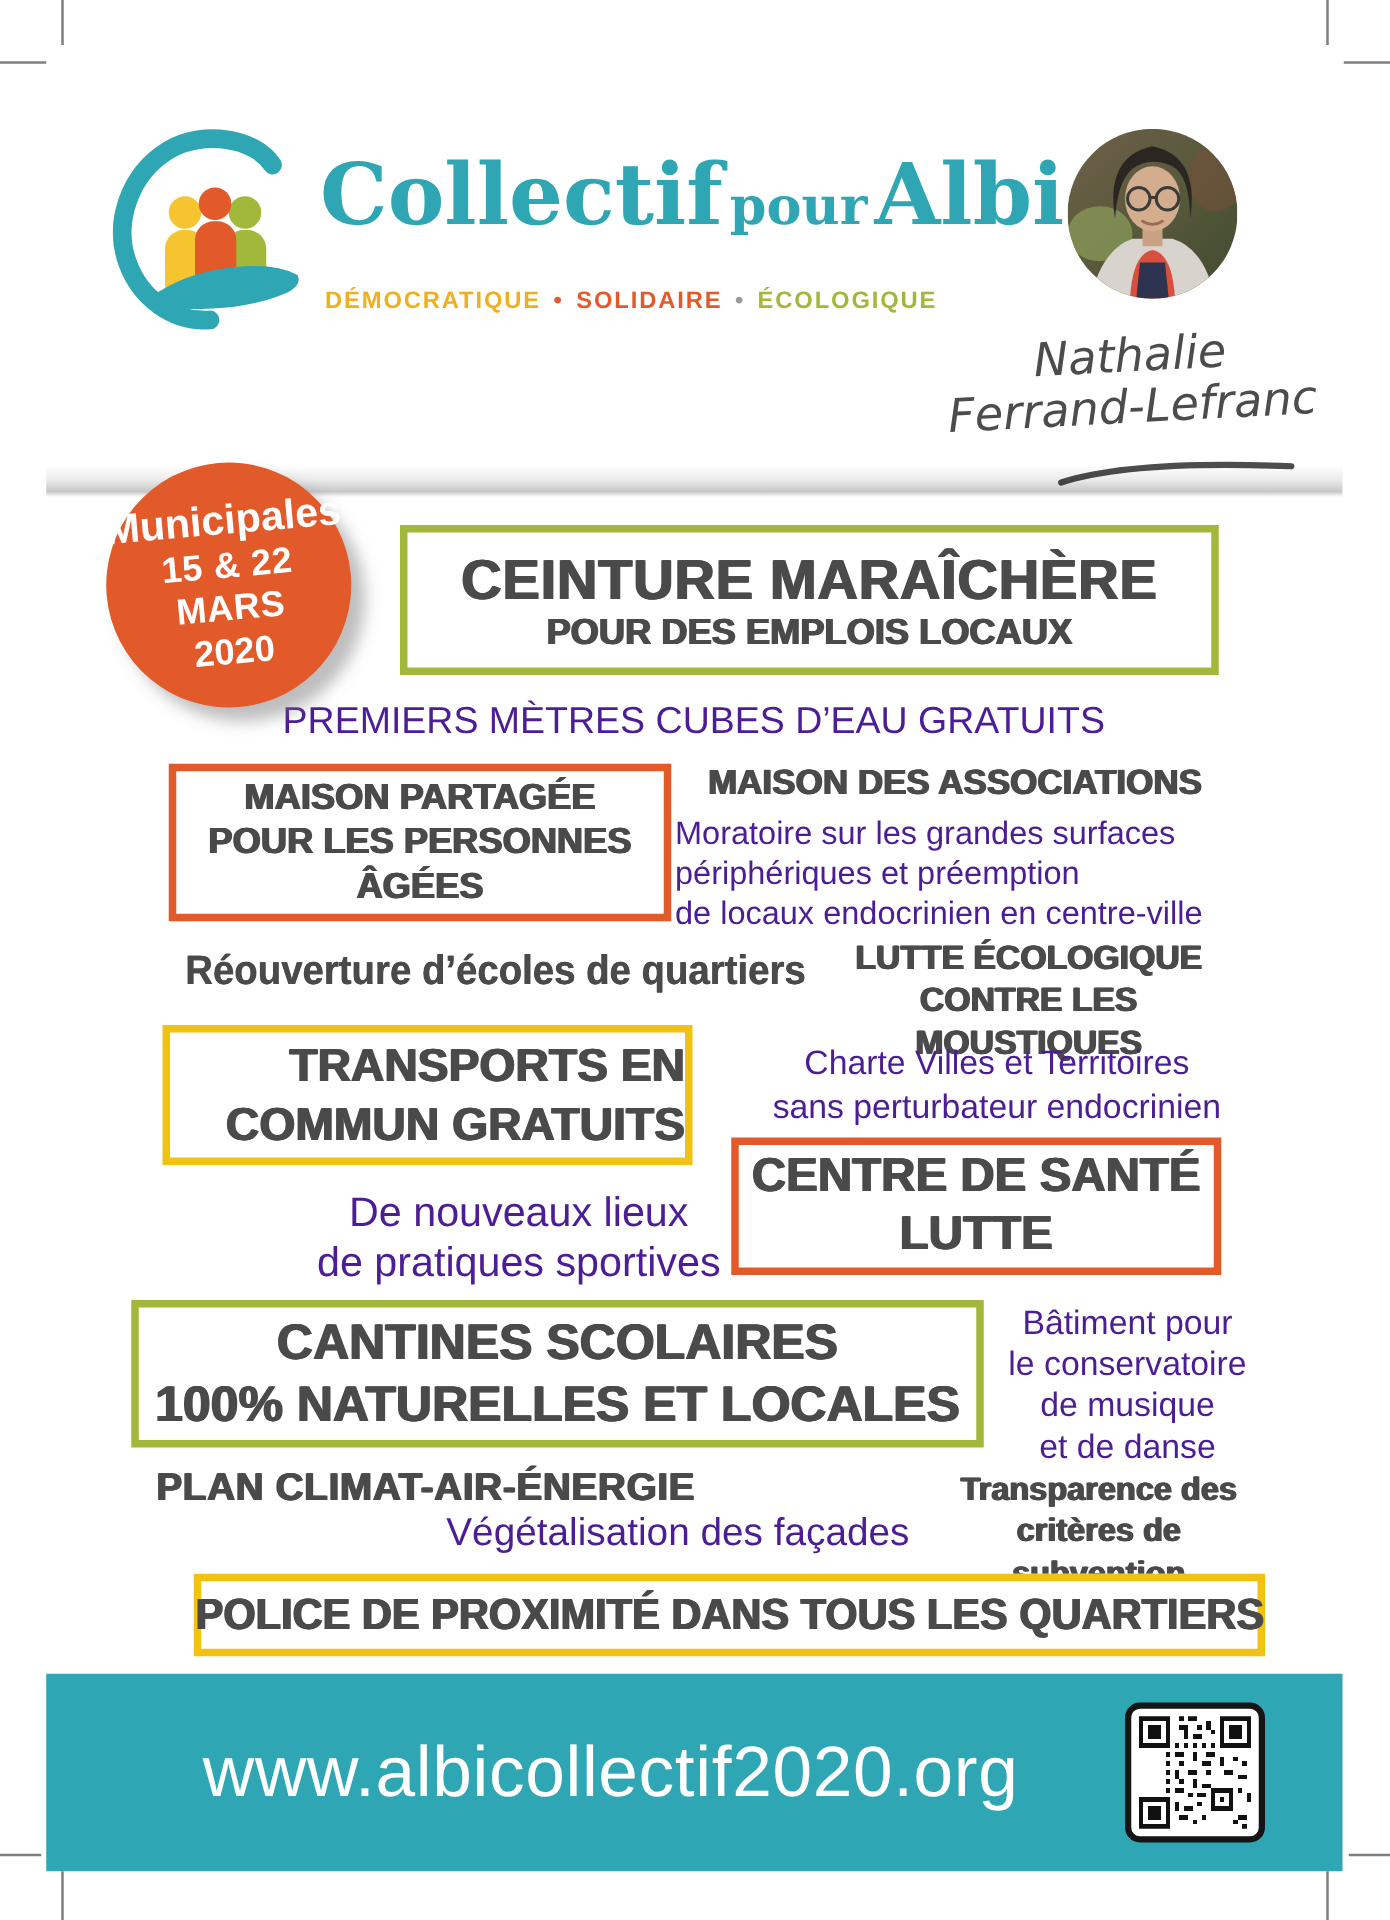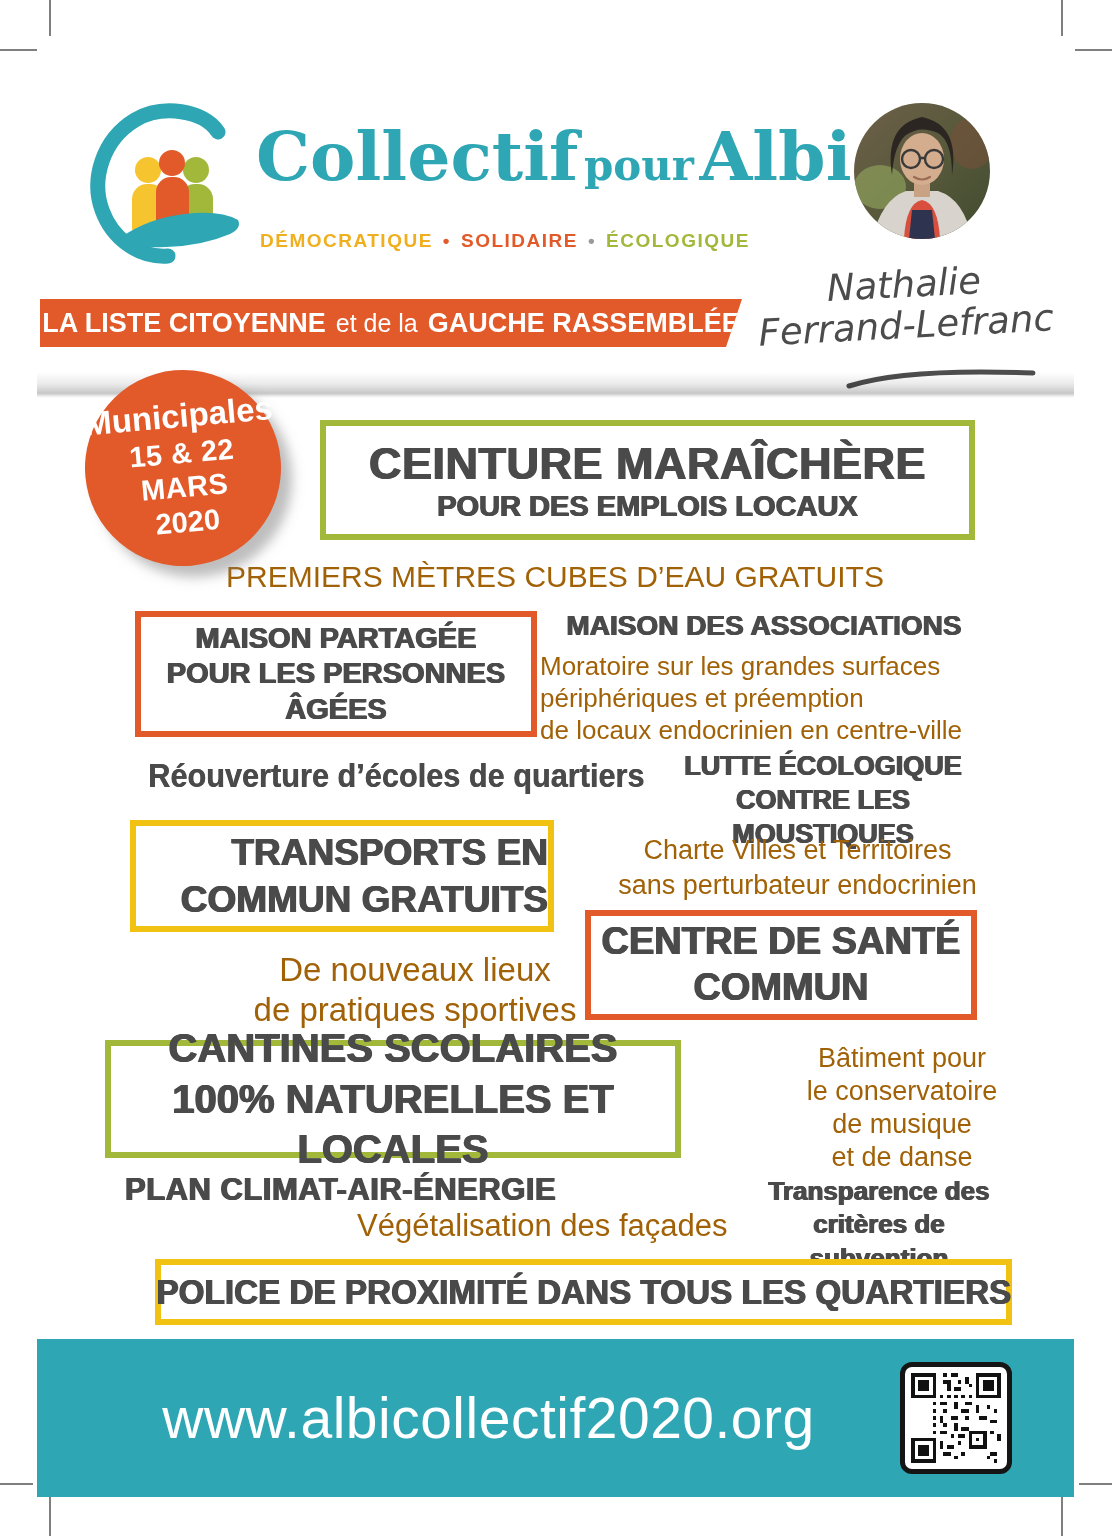--- a/index.html
+++ b/index.html
@@ -46,21 +46,21 @@
   .badge{position:absolute;left:85px;top:370px;width:196px;height:196px;border-radius:50%;
         background:var(--orange);box-shadow:10px 12px 12px rgba(125,125,125,.5);z-index:3;
         display:flex;flex-direction:column;align-items:center;justify-content:center;
         transform:rotate(-5deg);color:#fff;font-weight:700;line-height:1.18;text-align:center;}
   .badge .l1{font-size:33px;}
   .badge .l2{font-size:29px;letter-spacing:.5px;}
   .badge .l3{font-size:29px;}
 
   
   .fat{font-weight:700;text-shadow:.7px 0 currentColor,-.7px 0 currentColor;}
-  .light{font-weight:400;color:#a16207;}
+  .light{font-weight:400;color:#4c1d95;}
   .cond{transform:scaleX(.93);}
   .box{position:absolute;background:#fff;display:flex;flex-direction:column;
         align-items:center;justify-content:center;text-align:center;color:var(--dark);}
   .bd-green{border:6px solid var(--green);}
   .bd-orange{border:6px solid var(--orange);}
   .bd-yellow{border:6px solid var(--yellow);}
 
   .box-ceinture{left:320px;top:420px;width:655px;height:120px;}
   .box-ceinture .t1{font-size:45px;letter-spacing:.5px;}
   .box-ceinture .t2{font-size:29px;}
@@ -73,21 +73,21 @@
         transform-origin:left center;white-space:nowrap;color:var(--dark);
         text-shadow:.5px 0 currentColor;}
   .moustiques{position:absolute;left:642px;top:750px;width:362px;text-align:center;
         font-size:27px;line-height:1.25;}
   .box-transports{left:130px;top:820px;width:424px;height:112px;font-size:37px;line-height:1.28;align-items:flex-end;}
   .charte{position:absolute;left:590px;top:833px;width:415px;text-align:center;
         font-size:27px;line-height:1.28;}
   .box-sante{left:585px;top:910px;width:392px;height:110px;font-size:38px;line-height:1.2;}
   .sport{position:absolute;left:215px;top:950px;width:400px;text-align:center;
         font-size:33px;line-height:1.22;}
-  .box-cantines{left:105px;top:1040px;width:576px;height:118px;font-size:40px;line-height:1.26;}
+  .box-cantines{left:105px;top:1040px;width:682px;height:118px;font-size:40px;line-height:1.26;}
   .conservatoire{position:absolute;left:793px;top:1042px;width:218px;text-align:center;
         font-size:27px;line-height:1.22;}
   .climat{position:absolute;left:125px;top:1172px;font-size:31px;letter-spacing:.5px;}
   .vegetal{position:absolute;left:357px;top:1208px;font-size:31px;}
   .transparence{position:absolute;left:745px;top:1175px;width:268px;text-align:center;
         font-size:26px;line-height:1.28;}
   .box-police{left:155px;top:1259px;width:857px;height:66px;font-size:35px;}
   .box-police .line{transform:scaleX(.95);white-space:nowrap;}
 
   .footer{position:absolute;left:37px;top:1339px;width:1037px;height:158px;
@@ -166,25 +166,20 @@
   </div>
 
   <div class="signature">
     <div>Nathalie</div>
     <div>Ferrand-Lefranc</div>
   </div>
   <svg class="sig-swoosh" viewBox="0 0 192 28">
     <path d="M4,22 Q60,4 188,9" fill="none" stroke="#4d4d4d" stroke-width="5" stroke-linecap="round"></path>
   </svg>
 
-  <div class="citizen-banner">
-    <span class="b">LA LISTE CITOYENNE</span>
-    <span class="l">et de la</span>
-    <span class="b">GAUCHE RASSEMBLÉE</span>
-  </div>
 
   <div class="fold-shadow"></div>
 
   <div class="badge">
     <div class="l1">Municipales</div>
     <div class="l2">15 &amp; 22 MARS</div>
     <div class="l3">2020</div>
   </div>
 
   <div class="box bd-green box-ceinture">
@@ -221,21 +216,21 @@
     <div>COMMUN GRATUITS</div>
   </div>
 
   <div class="charte light">
     <div>Charte Villes et Territoires</div>
     <div>sans perturbateur endocrinien</div>
   </div>
 
   <div class="box bd-orange box-sante fat">
     <div>CENTRE DE SANTÉ</div>
-    <div>COMMUN</div>
+    <div>LUTTE</div>
   </div>
 
   <div class="sport light">
     <div>De nouveaux lieux</div>
     <div>de pratiques sportives</div>
   </div>
 
   <div class="box bd-green box-cantines fat">
     <div>CANTINES SCOLAIRES</div>
     <div>100% NATURELLES ET LOCALES</div>

